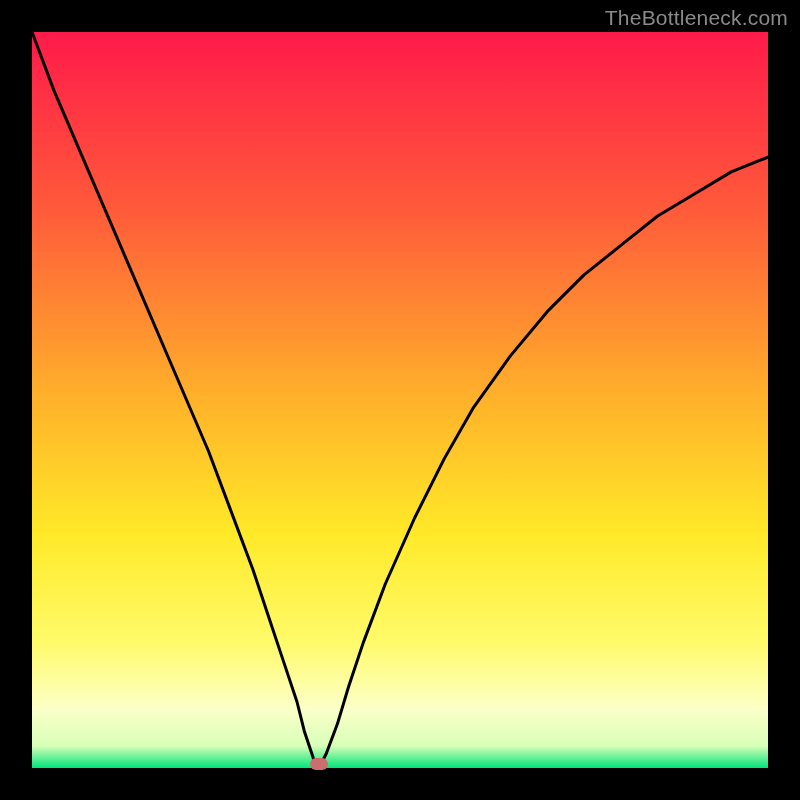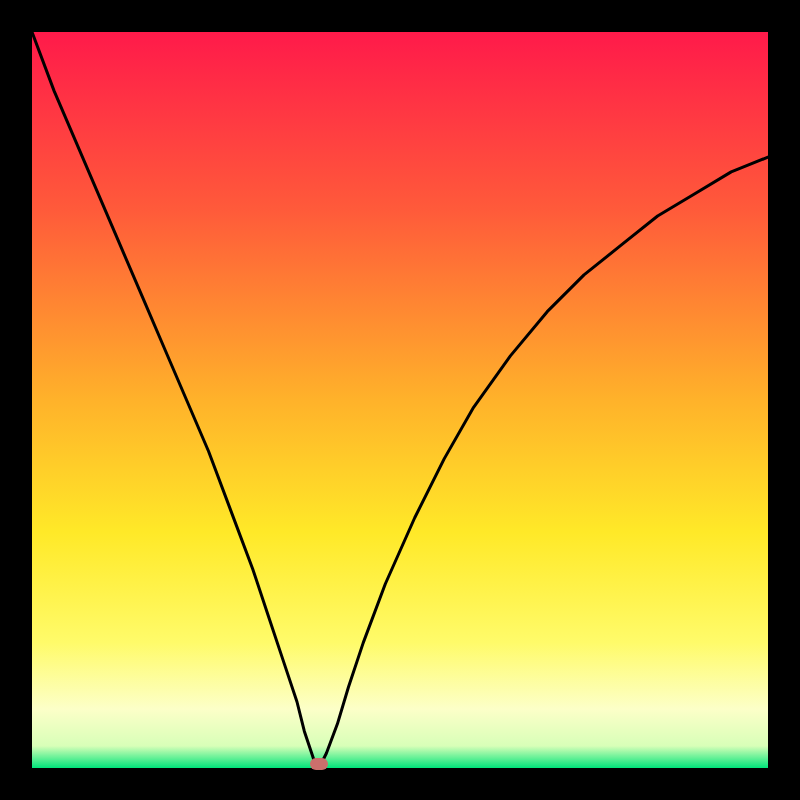--- a/index.html
+++ b/index.html
@@ -57,13 +57,14 @@
 
 <div class="frame">
   <div class="plot-area" style="background: linear-gradient(rgb(255, 26, 74) 0%, rgb(255, 90, 58) 24%, rgb(255, 178, 42) 50%, rgb(255, 233, 40) 68%, rgb(255, 251, 106) 83%, rgb(252, 255, 200) 92%, rgb(216, 255, 184) 97%, rgb(0, 228, 122) 100%);"></div>
 
   <svg class="curve" viewBox="0 0 736 736" preserveAspectRatio="none">
     <path d="M0.00 0.00 L22.08 58.88 L44.16 110.40 L66.24 161.92 L88.32 213.44 L110.40 264.96 L132.48 316.48 L154.56 368.00 L176.64 419.52 L198.72 478.40 L220.80 537.28 L235.52 581.44 L250.24 625.60 L264.96 669.76 L272.32 699.20 L279.68 721.28 L283.36 732.32 L287.04 736.00 L294.40 721.28 L305.44 691.84 L316.48 655.04 L331.20 610.88 L353.28 552.00 L382.72 485.76 L412.16 426.88 L441.60 375.36 L478.40 323.84 L515.20 279.68 L552.00 242.88 L588.80 213.44 L625.60 184.00 L662.40 161.92 L699.20 139.84 L736.00 125.12" fill="none" stroke="#000000" stroke-width="3" stroke-linejoin="round" stroke-linecap="round"></path>
   </svg>
 
   <div class="marker" style="left: 319.04px; top: 764.32px; background: rgb(204, 111, 108);"></div>
 
+  <div class="watermark">TheBottleneck.com</div>
 </div>
 
 </body></html>

